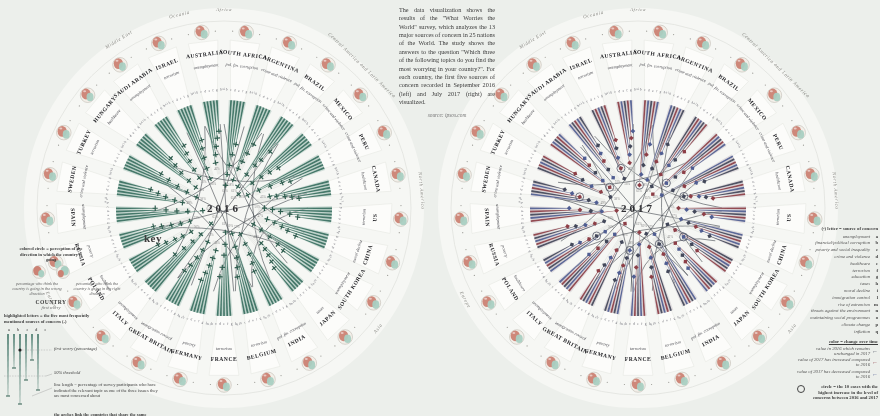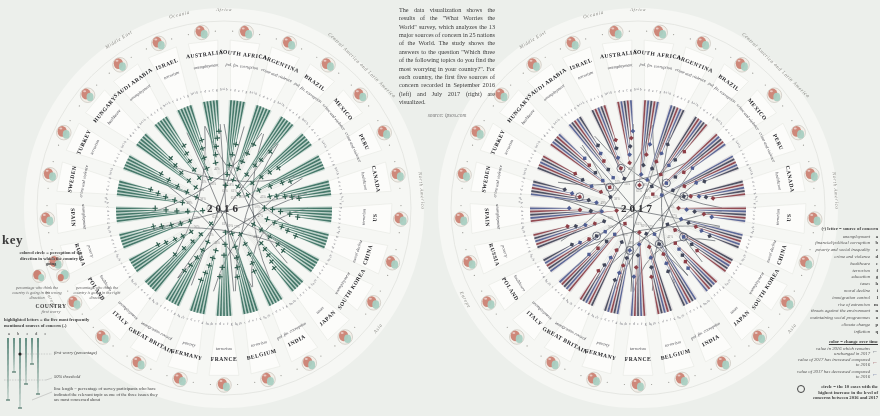--- a/index.html
+++ b/index.html
@@ -9,21 +9,21 @@
   #chart-0{left:16px;}
   #chart-1{left:430px;}
 
   
   .desc{position:absolute;left:399px;top:6px;width:96px;z-index:5;}
   .desc p{margin:0;font-size:6.2px;line-height:1.35;text-align:justify;color:#3a3a3a;}
   .desc .src{margin-top:6px;text-align:center;font-style:italic;font-size:5.4px;color:#777;}
 
   
   .key-panel{position:absolute;left:2px;top:232px;width:160px;z-index:6;font-size:4.5px;color:#3c3c3c;}
-  .key-title{font-weight:bold;font-size:13px;text-align:left;letter-spacing:.5px;}
+  .key-title{font-weight:bold;font-size:11px;text-align:right;letter-spacing:.5px;}
   .kbold{font-weight:bold;}
   .key-line{margin:2px 0 0 14px;width:70px;text-align:center;line-height:1.25;}
   .key-spheres{display:flex;gap:10px;margin:2px 0 0 30px;}
   .key-caps{display:flex;gap:6px;margin:1px 0 0 8px;}
   .key-caps .cap{width:54px;font-style:italic;font-size:4.2px;line-height:1.2;text-align:center;color:#666;}
   .key-country{margin:3px 0 0 14px;width:70px;text-align:center;font-weight:bold;font-size:5.6px;letter-spacing:.4px;}
   .key-worry{width:70px;margin-left:14px;text-align:center;font-style:italic;color:#666;}
   .key-letters{margin:3px 0 0 2px;width:104px;font-weight:bold;line-height:1.25;}
   .key-diagram{position:relative;height:118px;margin-top:2px;}
   .kd-label{position:absolute;line-height:1.2;width:104px;}

